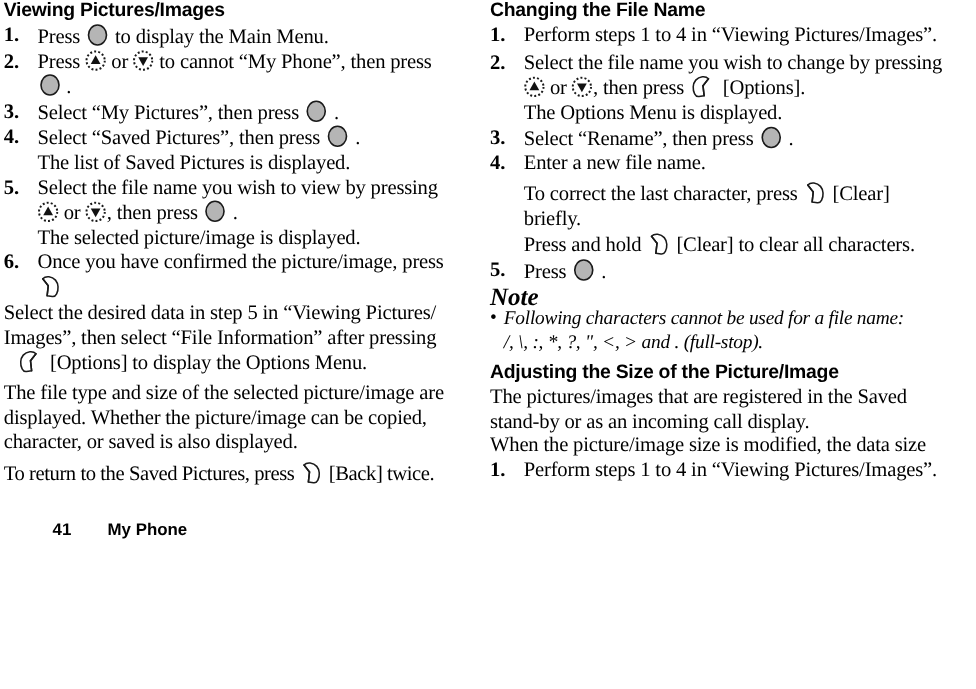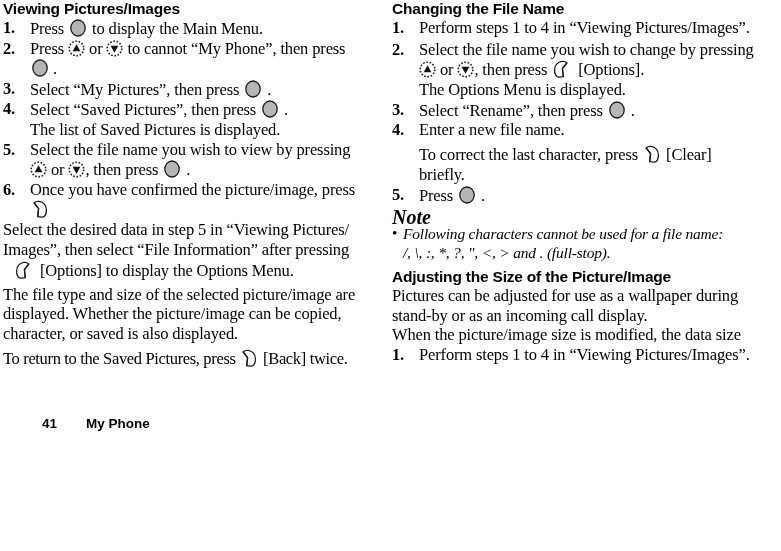--- a/index.html
+++ b/index.html
@@ -214,20 +214,21 @@
           <span>Select the file name you wish to view by pressing</span>
           <div class="sub"><span class="key key-nav"><svg viewBox="0 0 17 17">
                   <circle cx="8.5" cy="8.5" r="7.3" fill="none" stroke="#1a1a1a" stroke-width="1.6" stroke-dasharray="1.6 1.7"></circle>
                   <path d="M8.5 4.2 L12.4 11.2 L4.6 11.2 Z" fill="#111"></path>
                 </svg></span><span> or </span><span class="key key-nav"><svg viewBox="0 0 17 17">
                   <circle cx="8.5" cy="8.5" r="7.3" fill="none" stroke="#1a1a1a" stroke-width="1.6" stroke-dasharray="1.6 1.7"></circle>
                   <path d="M8.5 12.8 L4.6 5.8 L12.4 5.8 Z" fill="#111"></path>
                 </svg></span><span>, then press </span><span class="key key-center"><svg viewBox="0 0 20 20">
                   <ellipse cx="10" cy="10" rx="7.2" ry="8" fill="#b5b5b5" stroke="#1a1a1a" stroke-width="1.3"></ellipse>
                 </svg></span><span> .</span></div>
+          <div class="sub">The selected picture/image is displayed.</div>
         </li>
 
         <li>
           <span class="num">6.</span>
           <span>Once you have confirmed the picture/image, press</span>
           <div class="sub"><span class="key key-soft"><svg viewBox="0 0 20 21">
                   <path d="M4.2 4.0 C6.6 1.4 11.6 1.9 14.4 5.1 C16.9 8.0 17.0 12.8 15.3 16.1 C14.6 17.5 13.2 18.4 11.8 18.2 L7.7 17.6 L8.6 9.6 Z" fill="#ffffff" stroke="#1a1a1a" stroke-width="1.25" stroke-linejoin="round"></path>
                   <path d="M4.2 4.0 L8.6 9.6" fill="none" stroke="#1a1a1a" stroke-width="1.25" stroke-linecap="round"></path>
                   <path d="M8.6 9.6 L7.7 17.6" fill="none" stroke="#1a1a1a" stroke-width="1.25" stroke-linecap="round"></path>
                 </svg></span></div>
@@ -291,41 +292,46 @@
 
         <li>
           <span class="num">4.</span>
           <span>Enter a new file name.</span>
           <div class="sub" style="margin-top:4px;"><span>To correct the last character, press </span><span class="key key-soft"><svg viewBox="0 0 20 21">
                   <path d="M4.2 4.0 C6.6 1.4 11.6 1.9 14.4 5.1 C16.9 8.0 17.0 12.8 15.3 16.1 C14.6 17.5 13.2 18.4 11.8 18.2 L7.7 17.6 L8.6 9.6 Z" fill="#ffffff" stroke="#1a1a1a" stroke-width="1.25" stroke-linejoin="round"></path>
                   <path d="M4.2 4.0 L8.6 9.6" fill="none" stroke="#1a1a1a" stroke-width="1.25" stroke-linecap="round"></path>
                   <path d="M8.6 9.6 L7.7 17.6" fill="none" stroke="#1a1a1a" stroke-width="1.25" stroke-linecap="round"></path>
                 </svg></span><span> [Clear]</span></div>
           <div class="sub">briefly.</div>
+          <div class="sub"><span>Press and hold </span><span class="key key-soft"><svg viewBox="0 0 20 21">
+                  <path d="M4.2 4.0 C6.6 1.4 11.6 1.9 14.4 5.1 C16.9 8.0 17.0 12.8 15.3 16.1 C14.6 17.5 13.2 18.4 11.8 18.2 L7.7 17.6 L8.6 9.6 Z" fill="#ffffff" stroke="#1a1a1a" stroke-width="1.25" stroke-linejoin="round"></path>
+                  <path d="M4.2 4.0 L8.6 9.6" fill="none" stroke="#1a1a1a" stroke-width="1.25" stroke-linecap="round"></path>
+                  <path d="M8.6 9.6 L7.7 17.6" fill="none" stroke="#1a1a1a" stroke-width="1.25" stroke-linecap="round"></path>
+                </svg></span><span> [Clear] to clear all characters.</span></div>
         </li>
 
         <li>
           <span class="num">5.</span>
           <span>Press </span><span class="key key-center"><svg viewBox="0 0 20 20">
                 <ellipse cx="10" cy="10" rx="7.2" ry="8" fill="#b5b5b5" stroke="#1a1a1a" stroke-width="1.3"></ellipse>
               </svg></span><span> .</span>
         </li>
       </ol>
 
       <div class="note-head">Note</div>
       <ul class="note-list">
         <li>
           <span class="bullet">•</span><span>Following characters cannot be used for a file name:</span>
           <div class="charlist">/, \, :, *, ?, ", &lt;, &gt; and . (full-stop).</div>
         </li>
       </ul>
 
       <h2 class="sec-head-bold" style="margin-top:6px;">Adjusting the Size of the Picture/Image</h2>
 
-      <div class="para">Pictures can be adjusted for use as a wallpaper during</div>
+      <div class="para">The pictures/images that are registered in the Saved</div>
       <div class="para">stand-by or as an incoming call display.</div>
       <div class="para">When the picture/image size is modified, the data size</div>
 
       <ol class="steps">
         <li>
           <span class="num">1.</span>
           <span>Perform steps 1 to 4 in “Viewing Pictures/Images”.</span>
         </li>
       </ol>
     </div>

